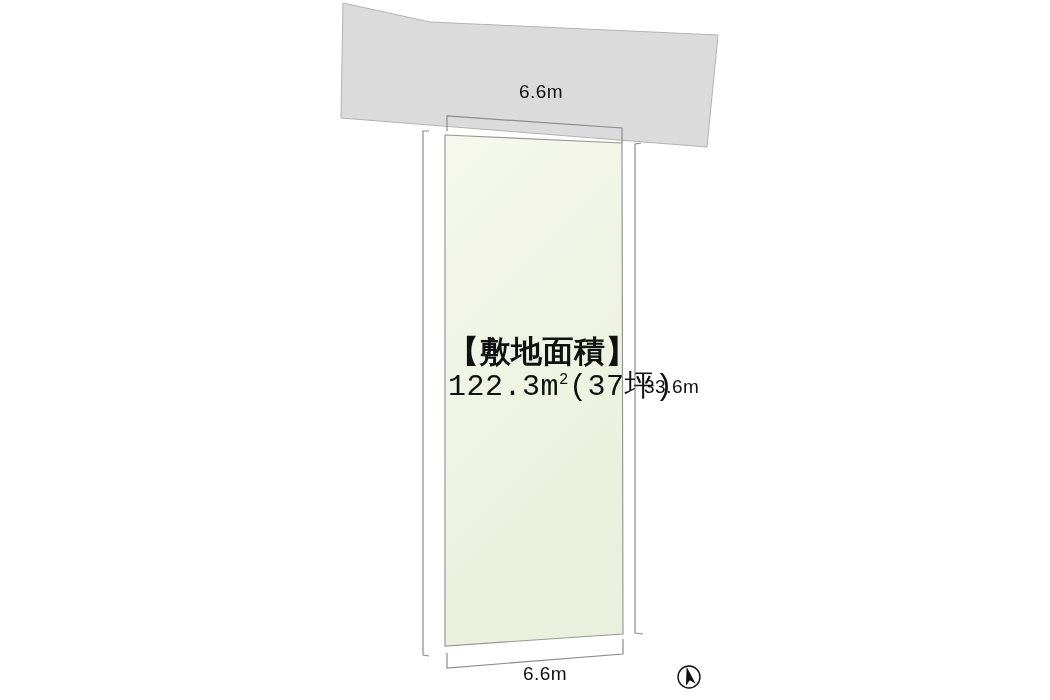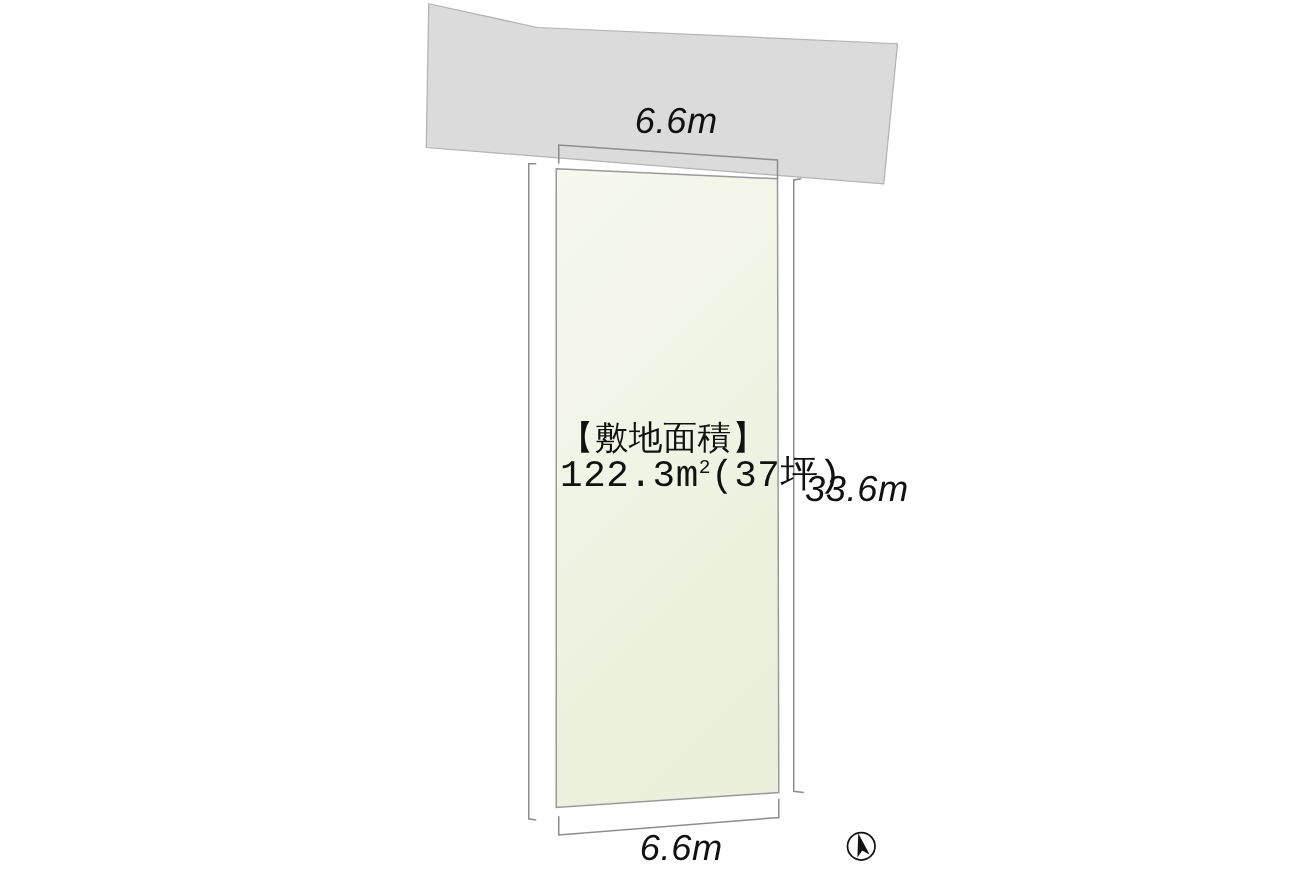--- a/index.html
+++ b/index.html
@@ -12,27 +12,27 @@
     font-family:"Liberation Sans","DejaVu Sans",sans-serif;
     color:#111111;
   }
   .scene{position:absolute;left:0;top:0;width:1050px;height:700px;}
   .lbl{
     position:absolute;
     line-height:1.05;
     white-space:nowrap;
     color:#111111;
   }
-  .dim{font-size:29px;letter-spacing:0.5px;font-style:italic;}
+  .dim{font-size:19px;letter-spacing:0.5px;}
   .lbl-top-width{left:461px;top:82px;width:160px;text-align:center;}
   .lbl-bottom-width{left:465px;top:664px;width:160px;text-align:center;}
   .lbl-left-depth{left:286px;top:376px;width:126px;text-align:right;}
   .lbl-right-depth{left:644px;top:377px;text-align:left;}
   .area-block{left:448px;top:336px;text-align:left;}
-  .area-title{font-size:27px;font-weight:400;letter-spacing:0.5px;}
+  .area-title{font-size:31px;font-weight:700;letter-spacing:0.5px;}
   .area-line2{font-size:30px;font-weight:500;margin-top:3px;letter-spacing:0.5px;font-family:Liberation Mono, monospace;}
   .area-line2 sup{font-size:0.52em;vertical-align:super;line-height:0;}
 </style>
 </head>
 <body>
 
 <div class="stage">
 
   <svg class="scene" viewBox="0 0 1050 700">
     <defs>

